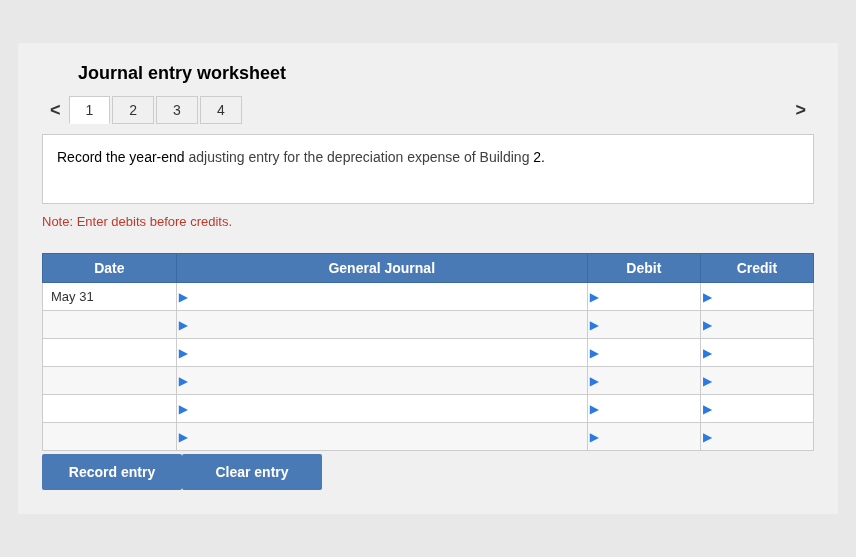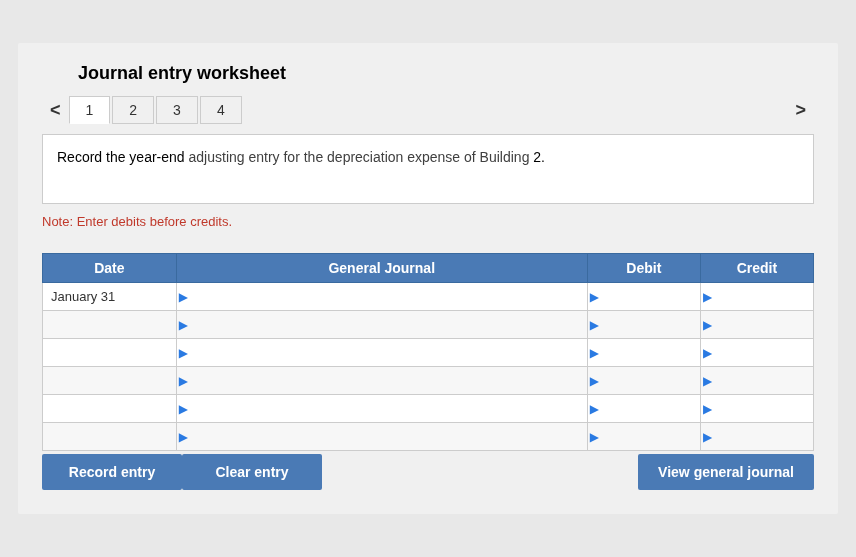--- a/index.html
+++ b/index.html
@@ -194,21 +194,21 @@
     <thead>
       <tr>
         <th class="date-col">Date</th>
         <th class="journal-col">General Journal</th>
         <th class="debit-col">Debit</th>
         <th class="credit-col">Credit</th>
       </tr>
     </thead>
     <tbody>
       <tr>
-        <td class="date-cell">January 31</td>
+        <td class="date-cell">May 31</td>
         <td>
           <div class="cell-inner">
             <span class="arrow">▶</span>
             <input type="text" style="">
           </div>
         </td>
         <td>
           <div class="cell-inner">
             <span class="arrow">▶</span>
             <input type="text" style="">
@@ -325,15 +325,14 @@
             <input type="text" style="">
           </div>
         </td>
       </tr>
     </tbody>
   </table>
 
   <div class="buttons-row">
     <button class="btn">Record entry</button>
     <button class="btn">Clear entry</button>
-    <button class="btn btn-right">View general journal</button>
   </div>
 </div>
 
 </body></html>

